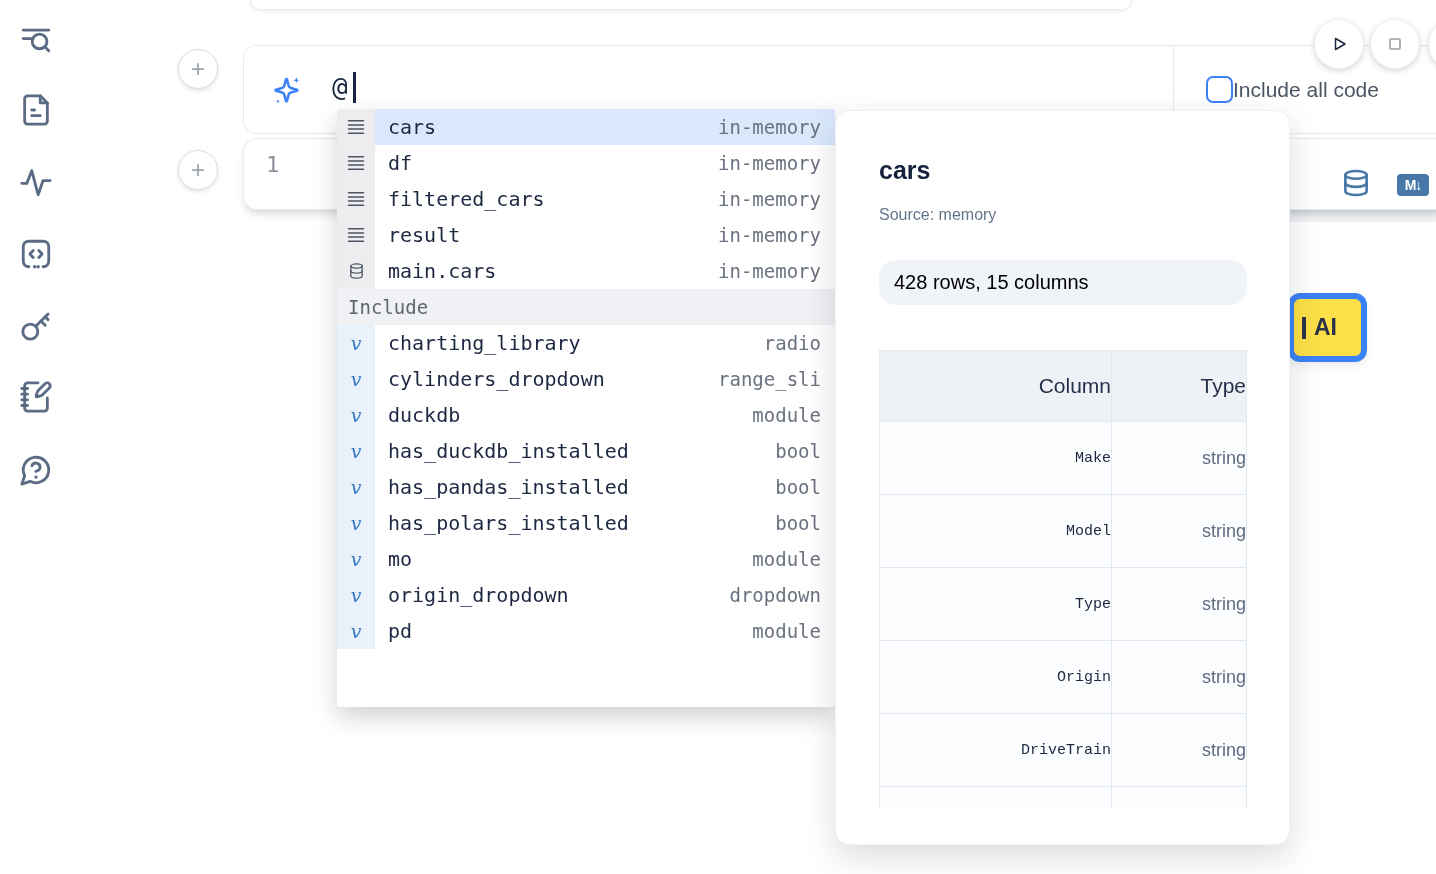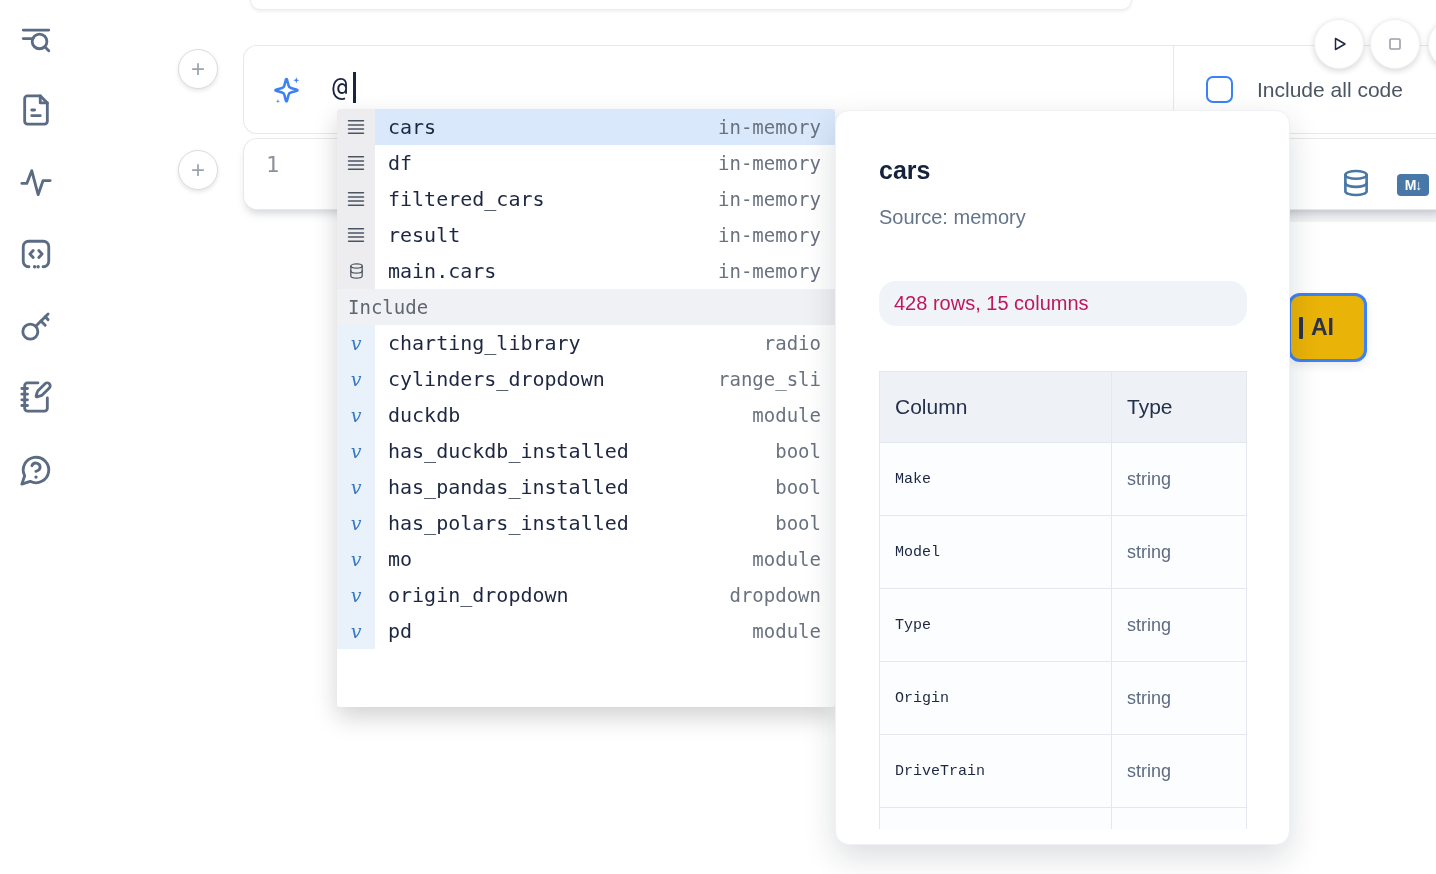--- a/index.html
+++ b/index.html
@@ -27,21 +27,21 @@
     display:flex; align-items:center; justify-content:center; z-index:6; cursor:pointer; }
   .round-btn svg { fill:none; stroke-linejoin:round; stroke-linecap:round; }
 
   
   .card-a { position:absolute; left:243px; top:45px; width:1200px; height:89px;
     background:#fff; border:1px solid #e7e8ec; border-right:none; border-radius:14px 0 0 14px; z-index:2; }
   .card-a .vdiv { position:absolute; left:929px; top:0; width:1px; height:87px; background:#e7e8ec; }
   .sparkle { position:absolute; left:27px; top:29px; width:32px; height:32px; }
   .prompt-text { position:absolute; left:88px; top:26px; font-size:26px; color:#1a2440; }
   .caret { position:absolute; left:109px; top:26px; width:2.5px; height:31px; background:#1a2440; }
-  .include-wrap { position:absolute; left:962px; top:30px; display:flex; align-items:center; gap:24px; }
+  .include-wrap { position:absolute; left:962px; top:30px; display:flex; align-items:center; gap:0; }
   .checkbox { width:27px; height:27px; border:2px solid #3b82f6; border-radius:7px; background:#fff; cursor:pointer; }
   .include-label { font-size:21px; color:#4b5563; }
 
   
   .card-b { position:absolute; left:243px; top:138px; width:1200px; height:72px;
     background:#fff; border:1px solid #e7e8ec; border-right:none; border-radius:14px 0 0 14px;
     box-shadow:0 6px 8px -3px rgba(120,128,140,.35); z-index:2; }
   .line-no { position:absolute; left:22px; top:13px; font-size:22px; color:#8b919c; }
   .cell-actions { position:absolute; right:14px; top:28px; display:flex; align-items:center; gap:26px; }
   .db-big svg { stroke:#4878a8; fill:none; stroke-width:2.1; stroke-linecap:round; }
@@ -69,34 +69,34 @@
   .ac-body { flex:1; display:flex; align-items:center; padding:0 14px 0 13px; overflow:hidden; }
   .ac-row.selected .ac-body { background:#d9e9fb; }
   .ac-name { font-family:"DejaVu Sans Mono", monospace; font-size:20px; color:#1d2742; white-space:pre; }
   .ac-meta { margin-left:auto; font-family:"DejaVu Sans Mono", monospace; font-size:19px; color:#6a7280; white-space:pre; padding-left:12px; }
 
   
   .popup { position:absolute; left:835px; top:110px; width:455px; height:735px;
     background:#fff; border:1px solid #f0f1f4; border-radius:14px;
     box-shadow:0 12px 32px rgba(16,24,40,.15); z-index:40; padding:45px 44px 0 43px; }
   .popup-title { font-size:25px; font-weight:bold; color:#16213c; }
-  .popup-source { margin-top:21px; font-size:20px; color:#64748b; }
-  .popup-badge { margin-top:52px; width:368px; height:45px; line-height:45px; background:#f0f4f9;
-    border-radius:17px; padding-left:15px; font-size:20px; color:#be185d; }
+  .popup-source { margin-top:21px; font-size:16px; color:#64748b; }
+  .popup-badge { margin-top:36px; width:368px; height:45px; line-height:45px; background:#f0f4f9;
+    border-radius:17px; padding-left:15px; font-size:20px; color:#000000; }
   .popup-tablewrap { margin-top:45px; width:368px; height:458px; overflow:hidden; }
   table.schema { border-collapse:collapse; width:368px; }
-  table.schema th, table.schema td { border:1px solid #e3e8ee; text-align:left; padding-left:15px; }
+  table.schema th, table.schema td { border:1px solid #e3e8ee; text-align:right; padding-left:15px; }
   table.schema th { height:71px; background:#eef2f7; font-size:21px; font-weight:normal; color:#25304a; }
   table.schema td { height:73px; background:#fcfdfe; }
   td.col-name { font-family:Liberation Mono, monospace; font-size:15px; color:#1c2742; width:232px; }
   td.col-type { font-size:18px; color:#5d6b82; }
 
   
-  .ai-frag { position:absolute; left:1288px; top:293px; width:79px; height:69px; background:#eab308;
-    border:3px solid #3b82f6; border-radius:12px; box-shadow:0 4px 10px rgba(0,0,0,.08); z-index:10;
+  .ai-frag { position:absolute; left:1288px; top:293px; width:79px; height:69px; background:#fde047;
+    border:6px solid #3b82f6; border-radius:12px; box-shadow:0 4px 10px rgba(0,0,0,.08); z-index:10;
     display:flex; align-items:center; cursor:pointer; }
   .ai-frag .stub { width:4px; height:22px; background:#2a3347; margin-left:8px; border-radius:1px; }
   .ai-frag .txt { font-size:23px; font-weight:bold; color:#2a3347; margin-left:8px; }
 </style>
 </head>
 <body>
 
 <div id="app">
 
   <div class="sidebar">

